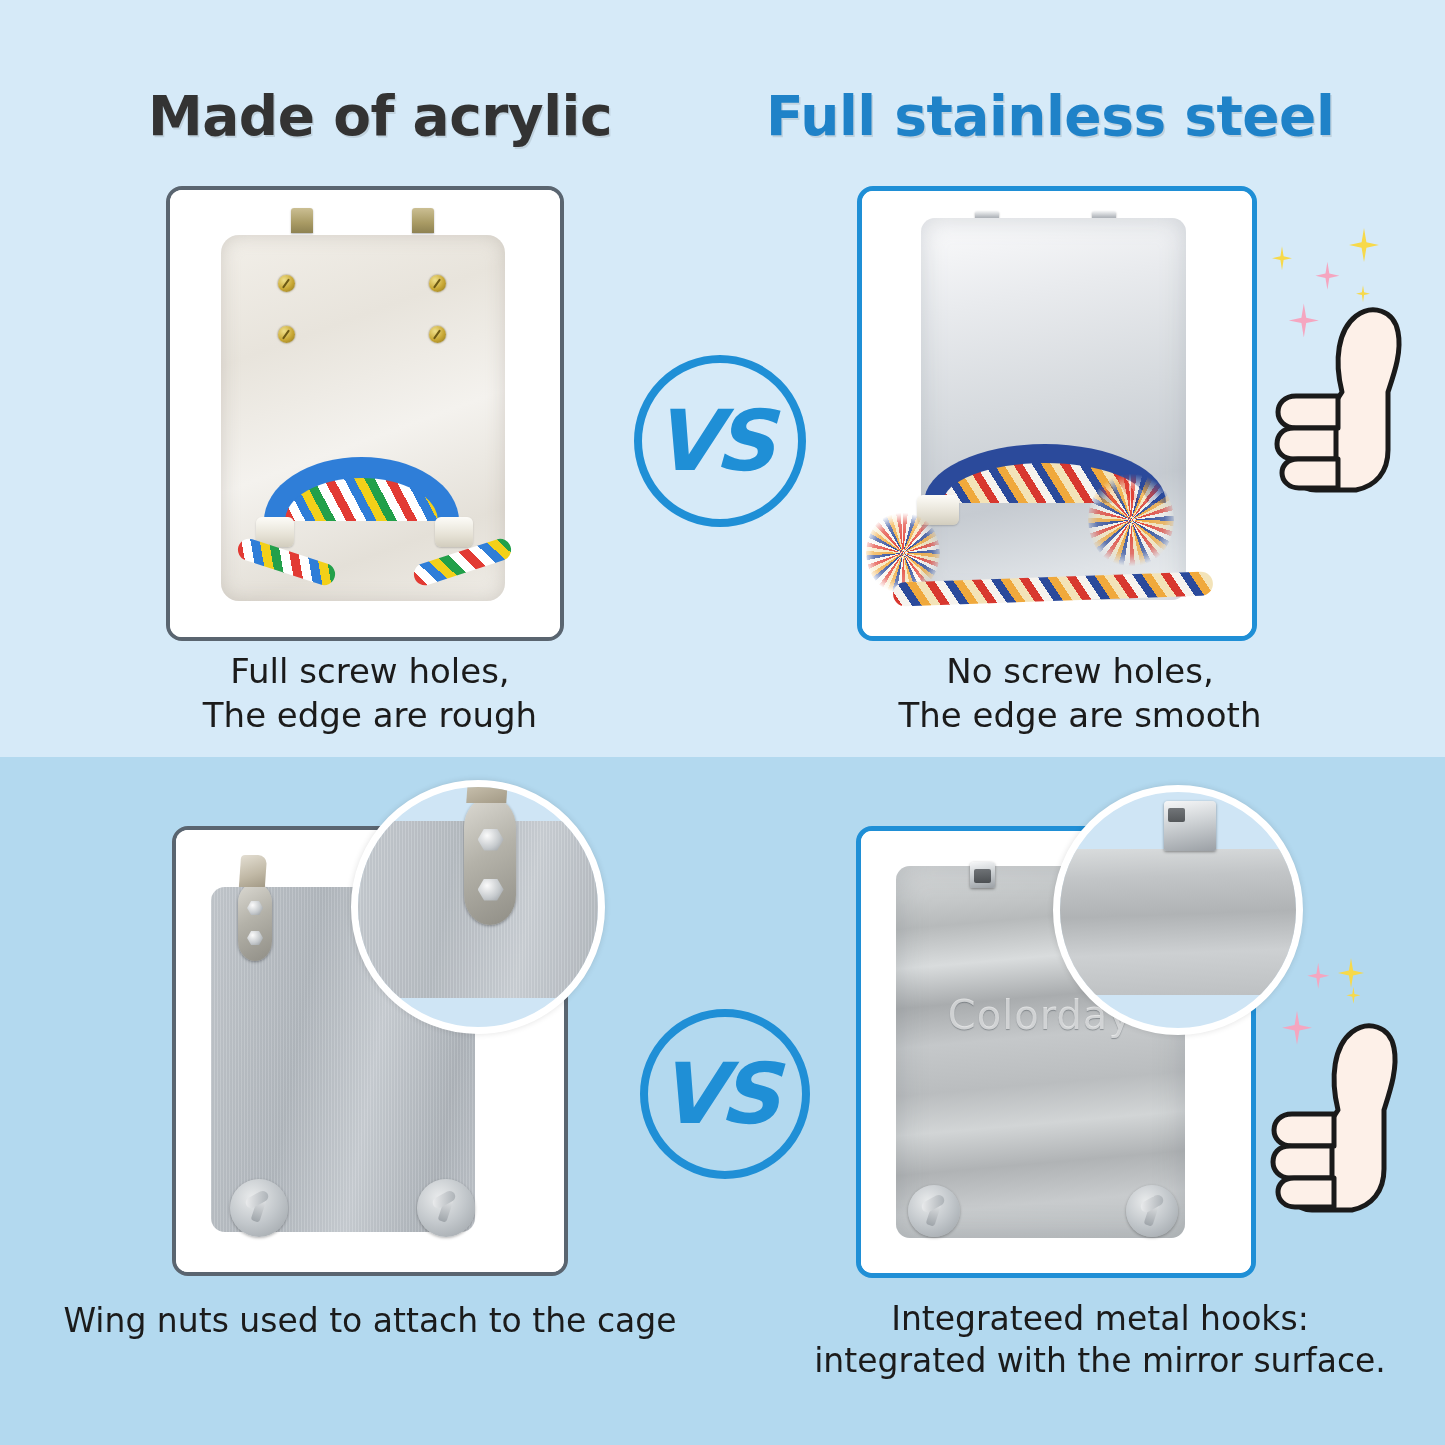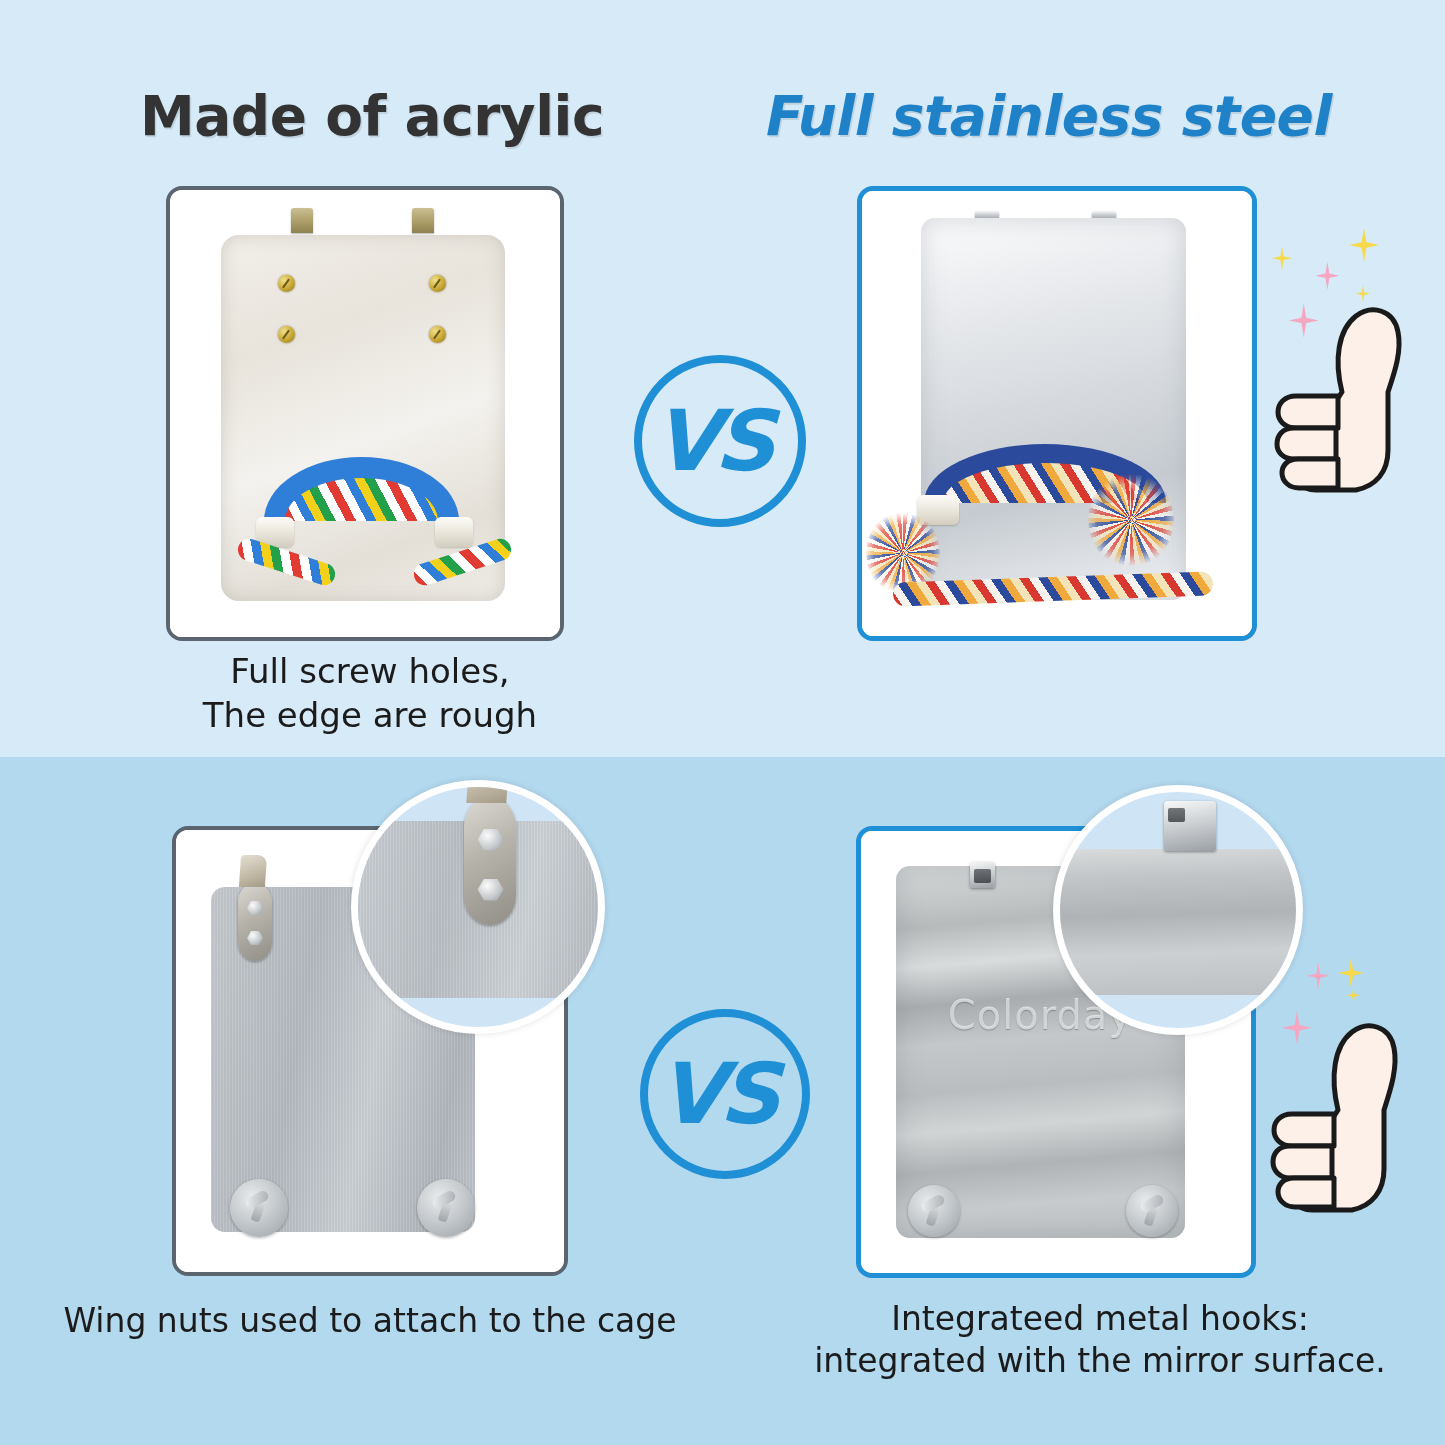--- a/index.html
+++ b/index.html
@@ -20,22 +20,22 @@
 
   
   .headings { position: absolute; top: 84px; left: 0; width: 1445px; height: 76px; }
   .heading {
     position: absolute; top: 0;
     font-size: 55px; font-weight: bold;
     letter-spacing: -0.5px;
     white-space: nowrap;
     text-shadow: 1.5px 1.5px 0 rgba(0,0,0,0.10);
   }
-  .heading-left  { left: 140px; color: #333333; }
-  .heading-right { left: 766px; color: #1f82c8; font-style: italic; }
+  .heading-left  { left: 148px; color: #333333; }
+  .heading-right { left: 766px; color: #1f82c8; }
 
   
   .card {
     position: absolute;
     background: #ffffff;
     border-radius: 16px;
     overflow: hidden;
   }
   .card-gray { border: 4px solid #5a6570; }
   .card-blue { border: 5px solid #1f8fd6; }
@@ -338,20 +338,22 @@
                  L116 150 C116 172 104 186 84 190 L44 190 C28 190 20 178 22 166 Z"></path>
         <path d="M24 96 C12 96 6 104 6 112 C6 120 12 128 24 128 L66 128 L66 96 Z"></path>
         <path d="M22 128 C10 128 5 136 5 144 C5 152 11 159 22 159 L64 159 L64 128 Z"></path>
         <path d="M26 159 C15 159 10 166 10 173 C10 181 17 188 27 188 L66 188 L66 159 Z"></path>
       </g>
     </svg>
   </div>
 
   <div class="caption cap-tl">Full screw holes,
 The edge are rough</div>
+  <div class="caption cap-tr">No screw holes,
+The edge are smooth</div>
 
   <div class="half half-bottom"></div>
 
   <div class="card card-gray card-bl">
     <div class="card-inner">
       <div class="plate plate-brushed"></div>
       <div class="bracket" style="left:16%; top:12%;">
         <div class="bracket-tab"></div>
         <div class="nut" style="left:9px; top:18px;"></div>
         <div class="nut" style="left:9px; top:48px;"></div>

